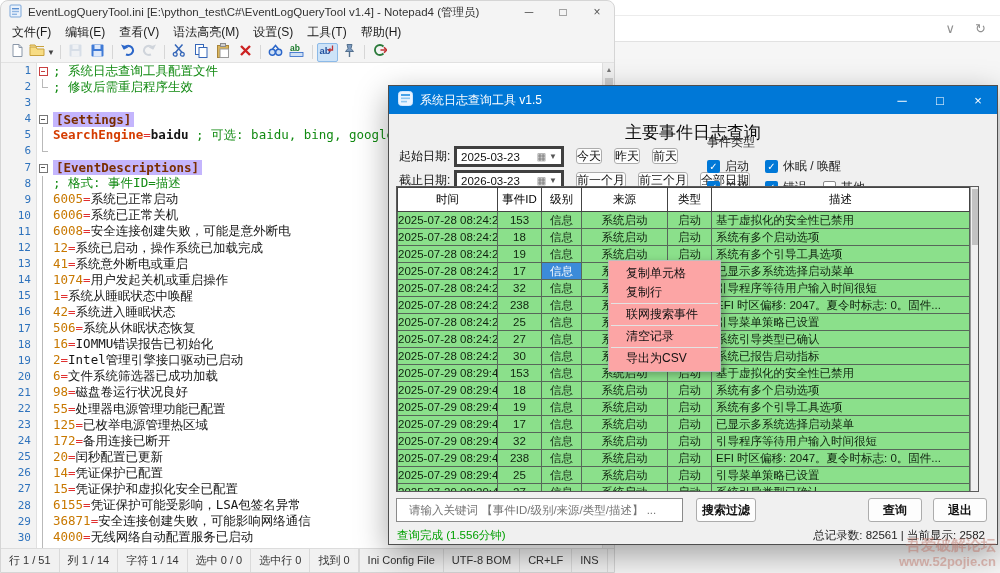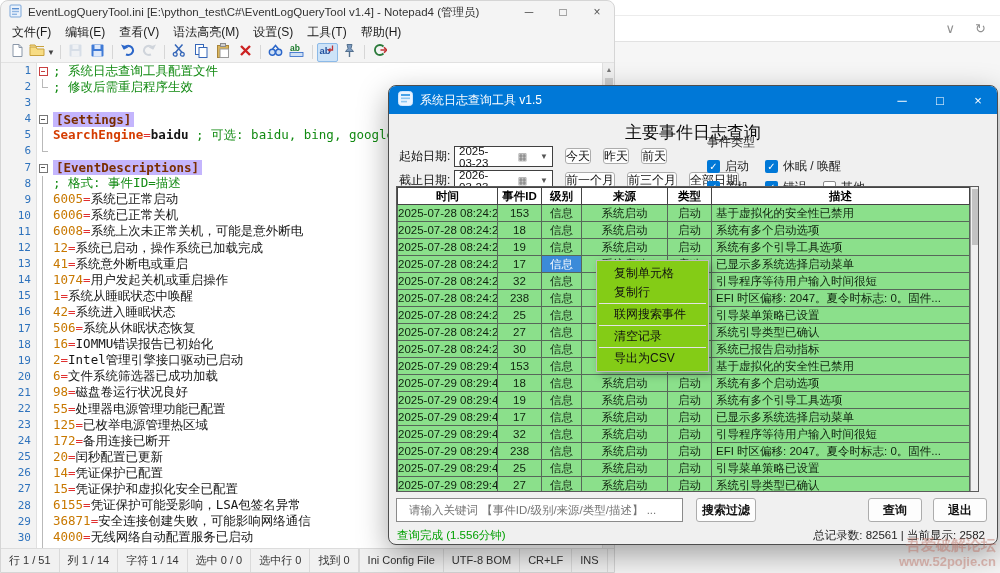--- a/index.html
+++ b/index.html
@@ -47,63 +47,63 @@
 .np-scroll{position:absolute;left:601px;top:62px;width:13px;bottom:24px;background:#f0f0f0;border-left:1px solid #e0e0e0}
 .np-scroll .arr{display:block;text-align:center;font-size:7px;color:#777;line-height:14px}
 .np-thumb{position:absolute;left:2px;right:2px;top:15px;height:110px;background:#cdcdcd}
 
 .np-status{position:absolute;left:0;bottom:0;width:100%;height:24px;background:#f1f1f1;border-top:1px solid #dcdcdc;display:flex;align-items:center;font-size:11px;color:#333}
 .seg{padding:0 8px;border-right:1px solid #dadada;line-height:23px;height:100%;white-space:nowrap}
 .np-status .rgrp{margin-left:auto;display:flex}
 .rgrp .seg{border-left:1px solid #dadada;border-right:none}
 
 
-.dialog{position:absolute;left:388px;top:85px;width:610px;height:460px;border:1px solid #4e4e4e;border-radius:8px;box-shadow:0 10px 30px rgba(0,0,0,.35);overflow:hidden;background:#f0f0f0;z-index:10}
+.dialog{position:absolute;left:388px;top:85px;width:610px;height:460px;border:1px solid #4e4e4e;border-radius:0;box-shadow:0 10px 30px rgba(0,0,0,.35);overflow:hidden;background:#f0f0f0;z-index:10}
 .dlg-title{height:28px;background:#0078d7;display:flex;align-items:center;gap:7px;padding-left:9px;color:#fff;font-size:12px}
 .dlg-controls{margin-left:auto;display:flex;height:100%}
 .dlg-controls span{width:38px;display:flex;align-items:center;justify-content:center;font-size:13px}
 .dlg-body{position:relative;height:432px;font-size:12px}
 .dlg-head{position:absolute;top:7px;left:0;right:0;text-align:center;font-size:17px;font-weight:normal;color:#0a0a0a}
 .drow{position:absolute;left:10px;display:flex;align-items:center;height:21px}
 #row-start{top:32px}
 #row-end{top:56px}
 .dlabel{width:55px;color:#111}
-.dfield{width:99px;height:21px;background:#fff;border:1px solid #404040;display:flex;align-items:center;padding:0 4px;gap:13px}
+.dfield{width:110px;height:21px;background:#fff;border:3px solid #404040;display:flex;align-items:center;padding:0 4px;gap:3px}
 .dfield .val{flex:1;font-size:11.5px;color:#111}
 .cal{color:#777;font-size:10px}
 .dda{color:#555;font-size:8px}
 .qbtn{width:62px;height:21px;margin-left:12px;background:#fdfdfd;border:1px solid #acacac;border-radius:3px;text-align:center;line-height:19px;font-size:12px;color:#111}
 #row-end .qbtn{width:66px}
 .etypes{position:absolute;left:318px;top:20px}
 .etypes .glabel{color:#222;margin-bottom:5px}
 .cbrow{display:flex;align-items:center;gap:16px;height:21px}
 .cbitem{display:flex;align-items:center;gap:5px}
 .cbx{width:13px;height:13px;flex:none;border-radius:2px;background:#0078d7;color:#fff;font-size:10px;line-height:13px;text-align:center}
 .cbx.off{background:#fff;border:1px solid #8a8a8a}
 
 .tblwrap{position:absolute;left:7px;top:72px;width:583px;height:306px;background:#fff;border:1px solid #5a5a5a;display:flex;overflow:hidden}
 .tblwrap table{border-collapse:collapse;table-layout:fixed;width:572px;font-size:11.5px;flex:none}
-.tblwrap th{height:17px;font-weight:bold;border:1px solid #444;background:#fff;padding:0;color:#000}
+.tblwrap th{height:24px;font-weight:normal;border:1px solid #444;background:#fff;padding:0;color:#000}
 .tblwrap td{height:17px;border:1px solid #57675a;background:#8be08b;text-align:center;padding:0;color:#10240f;overflow:hidden;white-space:nowrap}
 td.desc{text-align:left;padding:0 4px}
 td.sel{background:#3c8bd9;color:#fff}
 .tscroll{width:9px;background:#f0f0f0;border-left:1px solid #999;position:relative;flex:none}
 .tthumb{position:absolute;left:1px;right:1px;top:2px;height:56px;background:#c2c2c2}
 
 .searchrow{position:absolute;left:7px;top:384px;height:24px}
 #search-input{width:287px;height:24px;border:1px solid #8a8a8a;padding:0 12px;font-size:11.5px;font-family:inherit;color:#333;background:#fff}
 #filter-btn{position:absolute;left:300px;top:0;width:60px;height:24px;background:#fdfdfd;border:1px solid #acacac;border-radius:3px;text-align:center;line-height:22px;font-weight:600;color:#111}
 .actbtn{position:absolute;top:384px;width:54px;height:24px;background:#fdfdfd;border:1px solid #acacac;border-radius:3px;text-align:center;line-height:22px;font-weight:600;color:#111}
 #query-btn{left:479px}
 #exit-btn{left:544px}
 .dstatus{position:absolute;left:8px;right:12px;top:414px;display:flex;font-size:11.5px}
 .dstatus .lft{color:#00a000}
 .dstatus .rgt{margin-left:auto;color:#1d1d1d}
 
-.ctxmenu{position:absolute;left:207px;top:146px;width:113px;background:#84cc16;border:1px solid #bdbdbd;box-shadow:3px 3px 8px rgba(0,0,0,.28);padding:3px 0;z-index:40}
+.ctxmenu{position:absolute;left:219px;top:146px;width:113px;background:#fca5a5;border:1px solid #bdbdbd;box-shadow:3px 3px 8px rgba(0,0,0,.28);padding:3px 0;z-index:40}
 .mi{height:19px;line-height:19px;padding-left:17px;font-size:12px;color:#111;white-space:nowrap}
 .msep{height:1px;background:#e3e3e3;margin:1px 2px}
 
 .watermark{position:absolute;right:4px;bottom:2px;text-align:right;z-index:60;color:rgba(187,108,95,.45);font-weight:bold;line-height:1.3;pointer-events:none}
 .watermark .w1{font-size:15px}
 .watermark .w2{font-size:13px}
 </style>
 </head>
 <body>
 
@@ -249,21 +249,21 @@
         <div class="eline"><span class="lnum">1</span><span class="fold f-box red"></span><span class="code"><span class="cm">; 系统日志查询工具配置文件</span></span></div>
         <div class="eline"><span class="lnum">2</span><span class="fold f-end"></span><span class="code"><span class="cm">; 修改后需重启程序生效</span></span></div>
         <div class="eline"><span class="lnum">3</span><span class="fold"></span><span class="code"></span></div>
         <div class="eline"><span class="lnum">4</span><span class="fold f-box"></span><span class="code"><span class="sec">[Settings]</span></span></div>
         <div class="eline"><span class="lnum">5</span><span class="fold f-bar"></span><span class="code"><span class="kr">SearchEngine</span><span class="eq">=</span><span class="b">baidu</span><span class="v"> </span><span class="cm">; 可选: baidu, bing, google</span></span></div>
         <div class="eline"><span class="lnum">6</span><span class="fold f-end"></span><span class="code"></span></div>
         <div class="eline"><span class="lnum">7</span><span class="fold f-box"></span><span class="code"><span class="sec">[EventDescriptions]</span></span></div>
         <div class="eline"><span class="lnum">8</span><span class="fold f-bar"></span><span class="code"><span class="cm">; 格式: 事件ID=描述</span></span></div>
         <div class="eline"><span class="lnum">9</span><span class="fold f-bar"></span><span class="code"><span class="k">6005</span><span class="eq">=</span><span class="v">系统已正常启动</span></span></div>
         <div class="eline"><span class="lnum">10</span><span class="fold f-bar"></span><span class="code"><span class="k">6006</span><span class="eq">=</span><span class="v">系统已正常关机</span></span></div>
-        <div class="eline"><span class="lnum">11</span><span class="fold f-bar"></span><span class="code"><span class="k">6008</span><span class="eq">=</span><span class="v">系统上次未正常关机，可能是意外断电</span></span></div>
+        <div class="eline"><span class="lnum">11</span><span class="fold f-bar"></span><span class="code"><span class="k">6008</span><span class="eq">=</span><span class="v">安全连接创建失败，可能是意外断电</span></span></div>
         <div class="eline"><span class="lnum">12</span><span class="fold f-bar"></span><span class="code"><span class="k">12</span><span class="eq">=</span><span class="v">系统已启动，操作系统已加载完成</span></span></div>
         <div class="eline"><span class="lnum">13</span><span class="fold f-bar"></span><span class="code"><span class="k">41</span><span class="eq">=</span><span class="v">系统意外断电或重启</span></span></div>
         <div class="eline"><span class="lnum">14</span><span class="fold f-bar"></span><span class="code"><span class="k">1074</span><span class="eq">=</span><span class="v">用户发起关机或重启操作</span></span></div>
         <div class="eline"><span class="lnum">15</span><span class="fold f-bar"></span><span class="code"><span class="k">1</span><span class="eq">=</span><span class="v">系统从睡眠状态中唤醒</span></span></div>
         <div class="eline"><span class="lnum">16</span><span class="fold f-bar"></span><span class="code"><span class="k">42</span><span class="eq">=</span><span class="v">系统进入睡眠状态</span></span></div>
         <div class="eline"><span class="lnum">17</span><span class="fold f-bar"></span><span class="code"><span class="k">506</span><span class="eq">=</span><span class="v">系统从休眠状态恢复</span></span></div>
         <div class="eline"><span class="lnum">18</span><span class="fold f-bar"></span><span class="code"><span class="k">16</span><span class="eq">=</span><span class="v">IOMMU错误报告已初始化</span></span></div>
         <div class="eline"><span class="lnum">19</span><span class="fold f-bar"></span><span class="code"><span class="k">2</span><span class="eq">=</span><span class="v">Intel管理引擎接口驱动已启动</span></span></div>
         <div class="eline"><span class="lnum">20</span><span class="fold f-bar"></span><span class="code"><span class="k">6</span><span class="eq">=</span><span class="v">文件系统筛选器已成功加载</span></span></div>
         <div class="eline"><span class="lnum">21</span><span class="fold f-bar"></span><span class="code"><span class="k">98</span><span class="eq">=</span><span class="v">磁盘卷运行状况良好</span></span></div>

